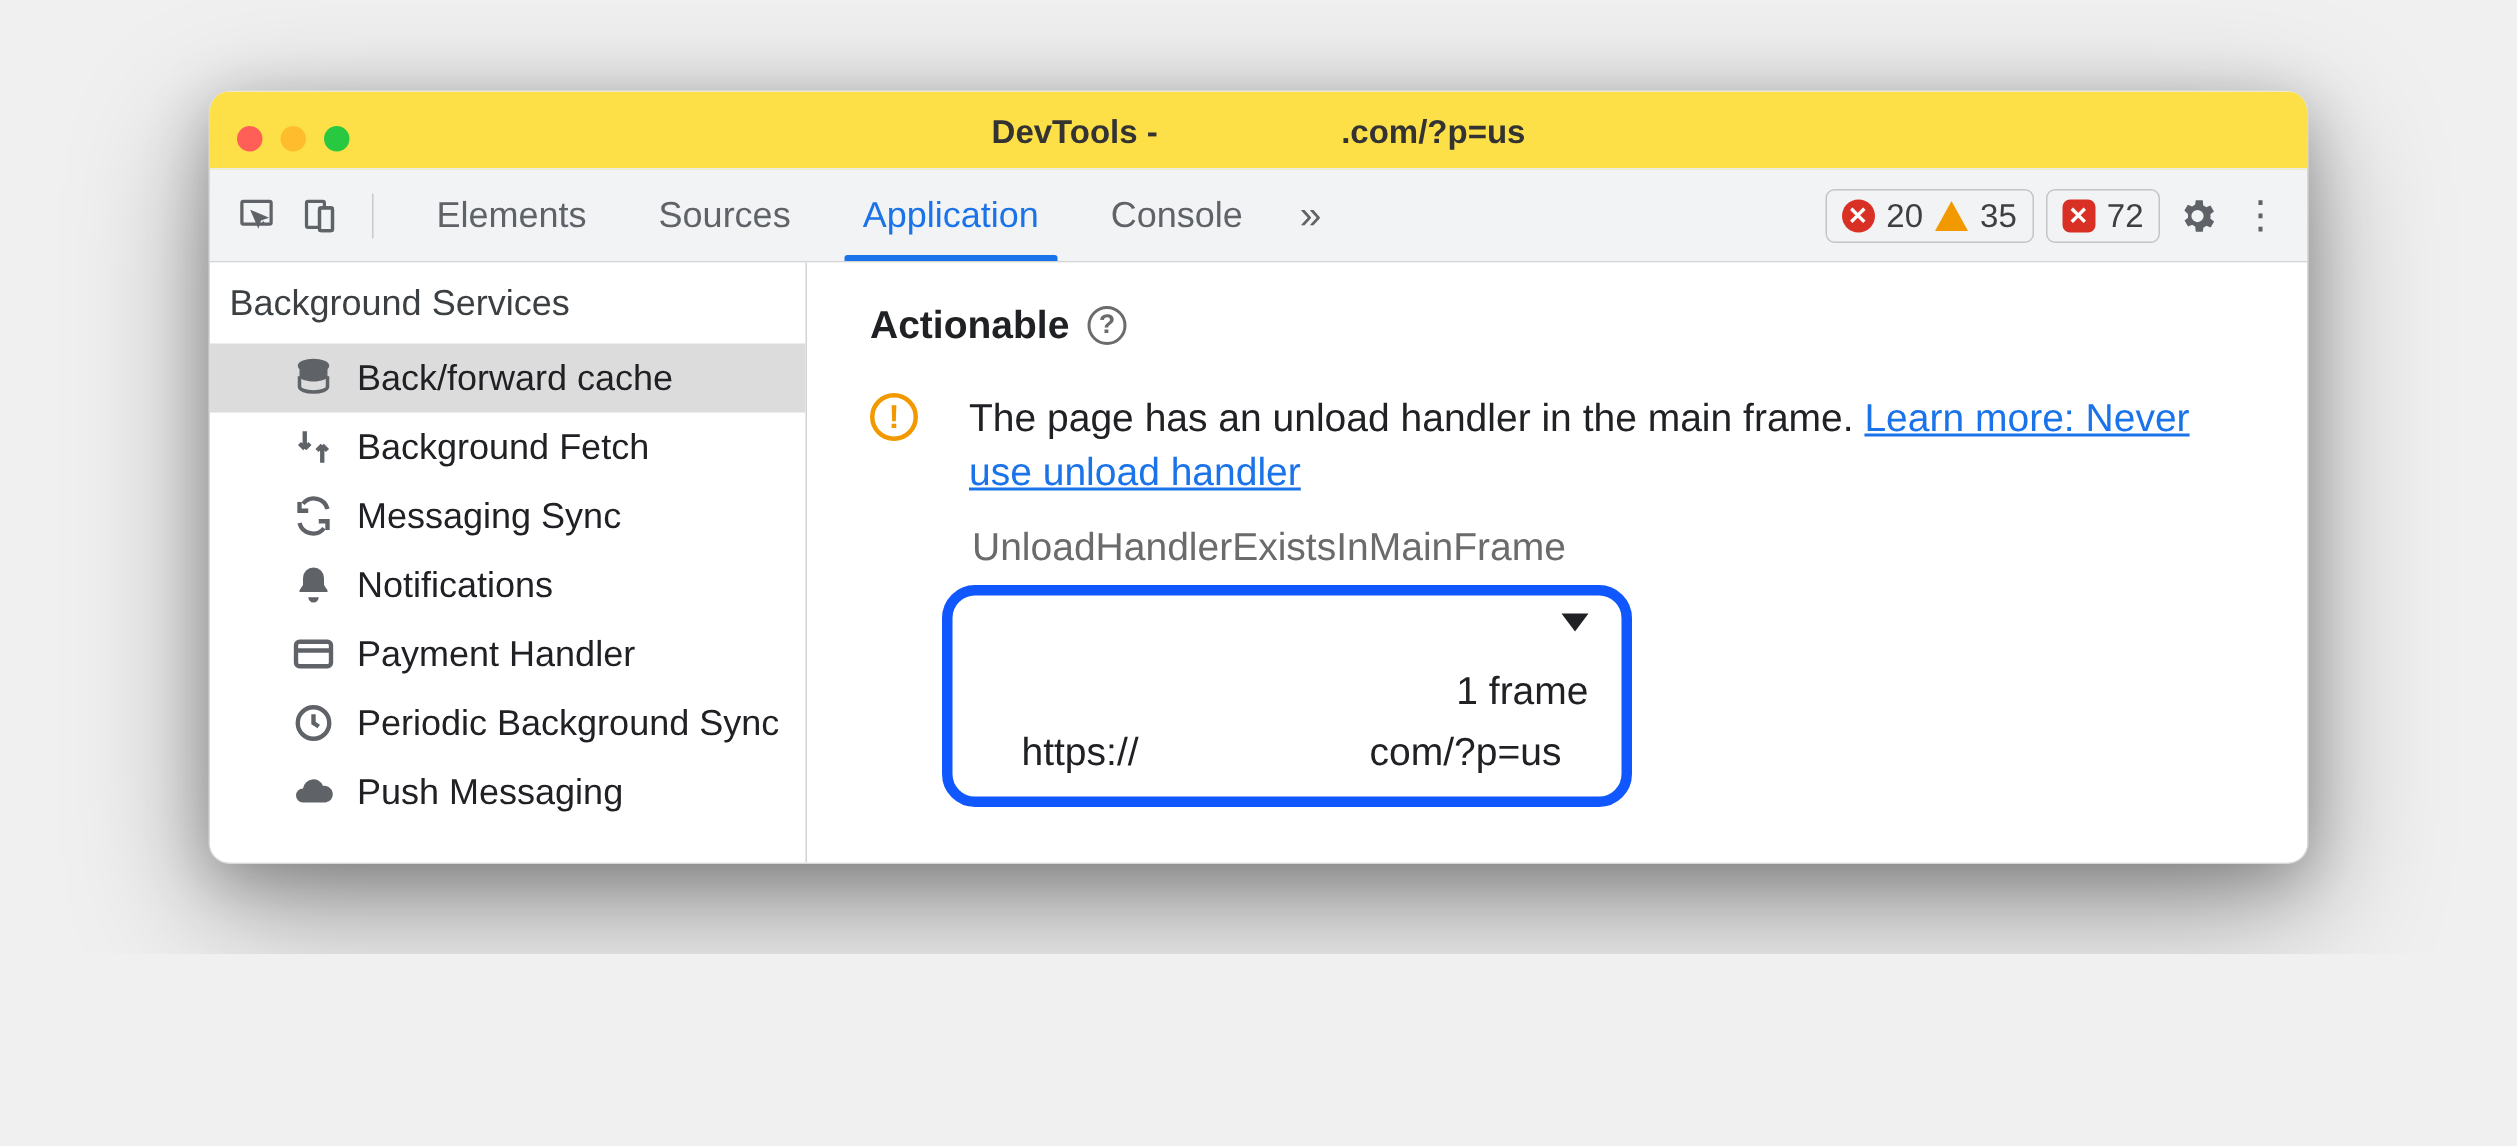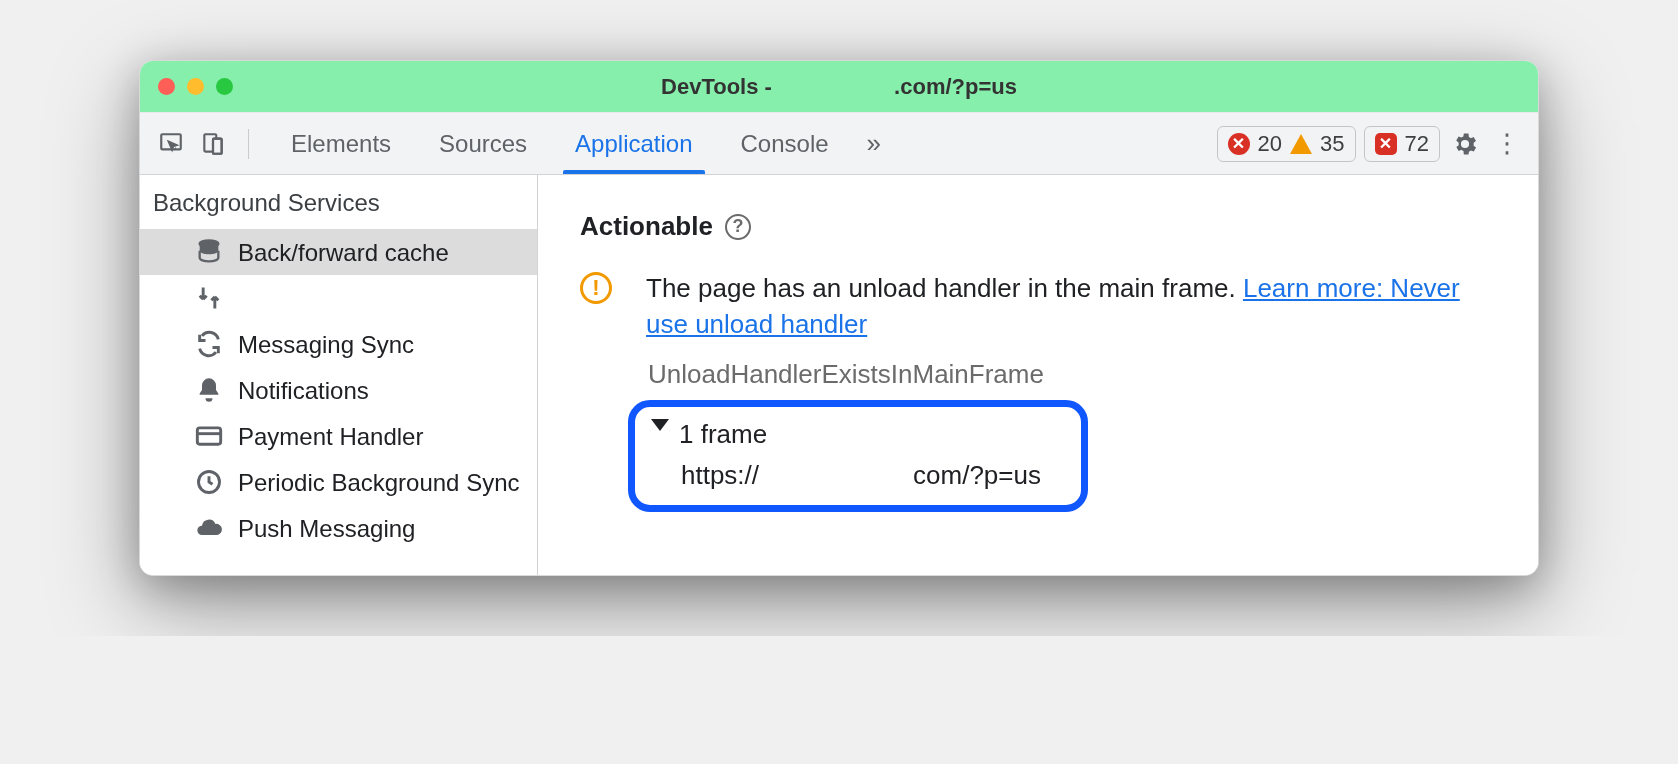--- a/index.html
+++ b/index.html
@@ -15,24 +15,24 @@
     width: 1400px;
     background: #fff;
     border-radius: 14px;
     box-shadow: 0 30px 90px rgba(0,0,0,0.35), 0 10px 40px rgba(0,0,0,0.25);
     overflow: hidden;
     border: 1px solid #d9d9d9;
   }
   
   .titlebar {
     height: 52px;
-    background: #86efac;
-    display: flex;
-    align-items: center;
-    padding: 0 18px;
+    background: #fde047;
+    display: flex;
+    align-items: flex-end;
+    padding: 11px 18px;
     position: relative;
     border-bottom: 1px solid #eaeaea;
   }
   .traffic-lights { display: flex; gap: 12px; }
   .tl { width: 17px; height: 17px; border-radius: 50%; }
   .tl.red { background: #ff5f57; }
   .tl.yellow { background: #ffbd2e; }
   .tl.green { background: #28c840; }
   .title-text {
     position: absolute;
@@ -169,21 +169,21 @@
   .s-icon {
     width: 30px; height: 30px;
     display: flex; align-items: center; justify-content: center;
     color: #5f6368;
     flex-shrink: 0;
   }
   .s-icon svg { width: 28px; height: 28px; }
   
   .main {
     flex: 1;
-    padding: 36px 42px;
+    padding: 26px 42px;
     overflow: hidden;
   }
   .section-title-row {
     display: flex;
     align-items: center;
     gap: 12px;
     margin-bottom: 28px;
   }
   .section-title {
     font-size: 26px;
@@ -234,25 +234,26 @@
   }
   .frame-box {
     margin: 10px 0 0 48px;
     border: 7px solid #1157ff;
     border-radius: 22px;
     padding: 12px 22px 14px 16px;
     width: 460px;
   }
   .frame-summary {
     display: flex;
-    align-items: flex-start;
-    gap: 10px;
+    align-items: flex-end;
+    gap: 24px;
     font-size: 26px;
     color: #202124;
     cursor: pointer;
+    flex-direction: column;
   }
   .triangle-down {
     width: 0; height: 0;
     border-left: 9px solid transparent;
     border-right: 9px solid transparent;
     border-top: 12px solid #202124;
   }
   .frame-url {
     font-size: 26px;
     color: #202124;
@@ -340,20 +341,21 @@
         <span>Back/forward cache</span>
       </div>
 
       <div class="sidebar-item">
         <div class="s-icon">
           <svg viewBox="0 0 24 24" fill="none" stroke="currentColor" stroke-width="2.5">
               <path d="M7 3v10m0 0l-3-3m3 3l3-3"></path>
               <path d="M17 21V11m0 0l-3 3m3-3l3 3"></path>
             </svg>
         </div>
+        <span>Background Fetch</span>
       </div>
 
       <div class="sidebar-item">
         <div class="s-icon">
           <svg viewBox="0 0 24 24" fill="none" stroke="currentColor" stroke-width="2.5">
               <path d="M20 8A8 8 0 006 5"></path>
               <path d="M4 16a8 8 0 0014 3"></path>
               <path d="M4 4v5h5M20 20v-5h-5"></path>
             </svg>
         </div>

